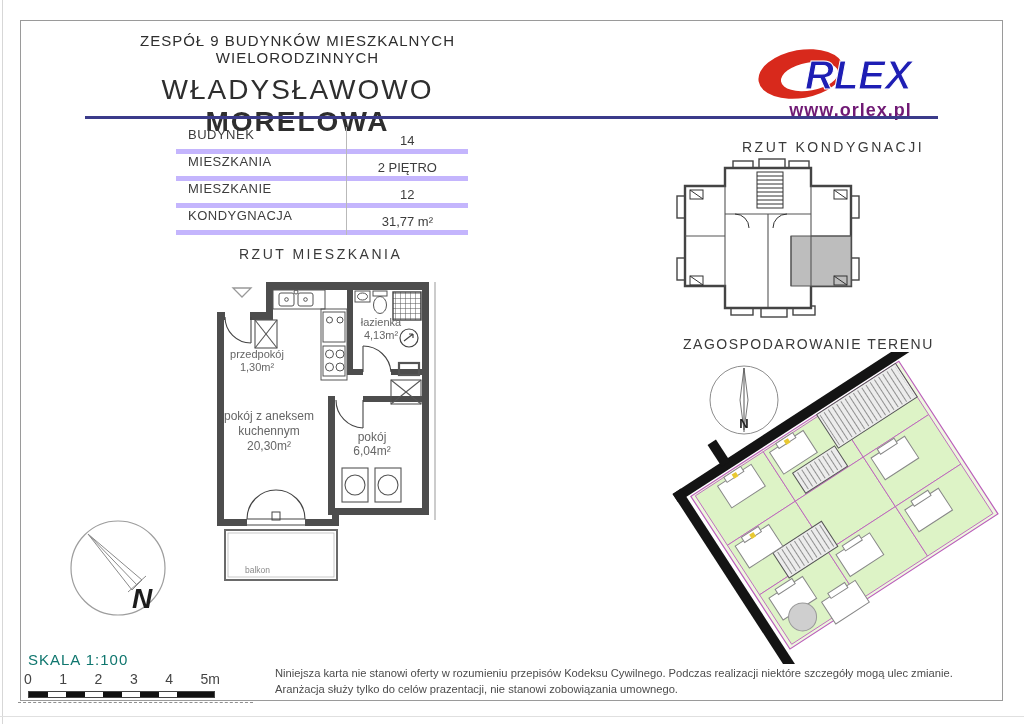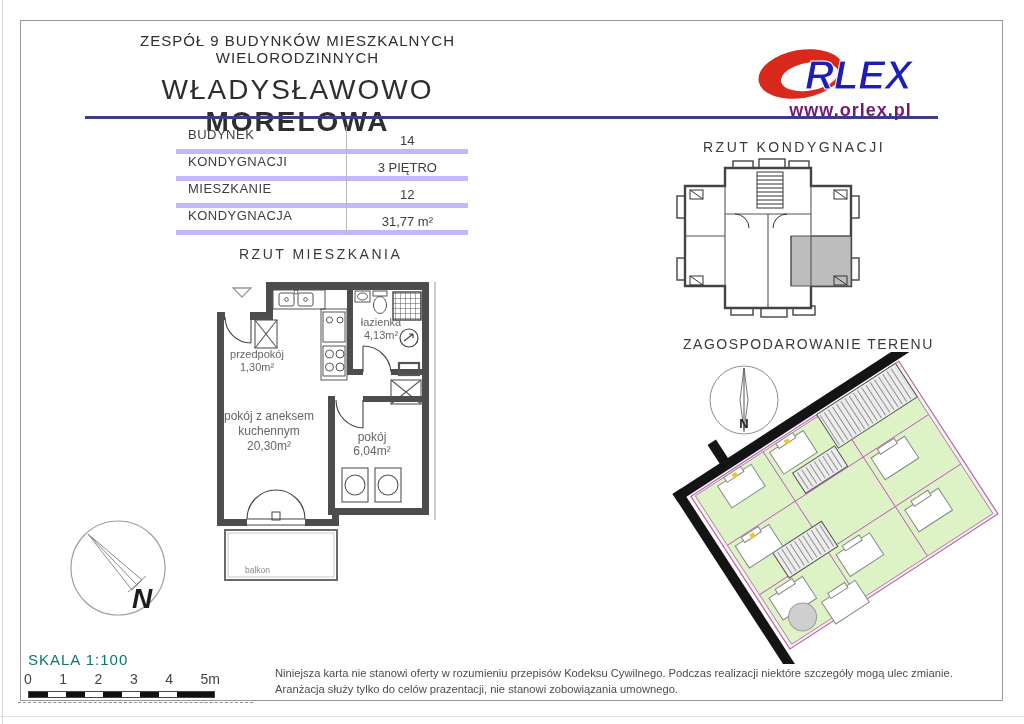--- a/index.html
+++ b/index.html
@@ -23,21 +23,21 @@
   #logo .url { font-size:18px; font-weight:bold; color:#701a75; letter-spacing:1px; margin-top:-4px; }
 
   
   #info-table { left:176px; top:127px; width:292px; font-size:13px; color:#3d3d3d; }
   #info-table .row { display:flex; height:27px; align-items:flex-start; border-bottom:5px solid #c4b5fd;gap:39px; }
   #info-table .lab { width:150px; padding-left:12px; letter-spacing:0.5px; }
   #info-table .val { width:142px; text-align:center; border-left:1px solid #b9b9b9; height:27px; line-height:27px; }
 
   .section-title { font-size:14px; letter-spacing:2.5px; color:#3a3a3a; }
   #apt-title  { left:239px; top:246px; }
-  #floor-title{ left:703px; top:139px; }
+  #floor-title{ left:742px; top:139px; }
   #site-title { left:683px; top:336px; letter-spacing:1.5px; }
 
   
   #scale-label { left:28px; top:651px; font-size:15px; color:#0f766e; letter-spacing:1px; }
   #scale-ticks { left:24px; top:671px; width:196px; display:flex; justify-content:space-between;
                  font-size:14px; color:#444; }
   #scale-bar { left:28px; top:691px; width:187px; height:7px; border:1px solid #444; display:flex; }
   #scale-bar .c { flex:1; } .cb { background:#111; } .cw { background:#fff; }
   #dash-line { left:18px; top:702px; width:235px; border-top:1px dashed #8f8f8f; }
 
@@ -72,22 +72,22 @@
     <div class="url">www.orlex.pl</div>
   </div>
   <div class="abs" id="navy-rule"></div>
 
   <div class="abs" id="info-table">
     <div class="row">
       <div class="lab">BUDYNEK</div>
       <div class="val">14</div>
     </div>
     <div class="row">
-      <div class="lab">KONDYGNACJI</div>
-      <div class="val">3 PIĘTRO</div>
+      <div class="lab">MIESZKANIA</div>
+      <div class="val">2 PIĘTRO</div>
     </div>
     <div class="row">
       <div class="lab">MIESZKANIE</div>
       <div class="val">12</div>
     </div>
     <div class="row">
       <div class="lab">KONDYGNACJA</div>
       <div class="val">31,77 m²</div>
     </div>
   </div>

